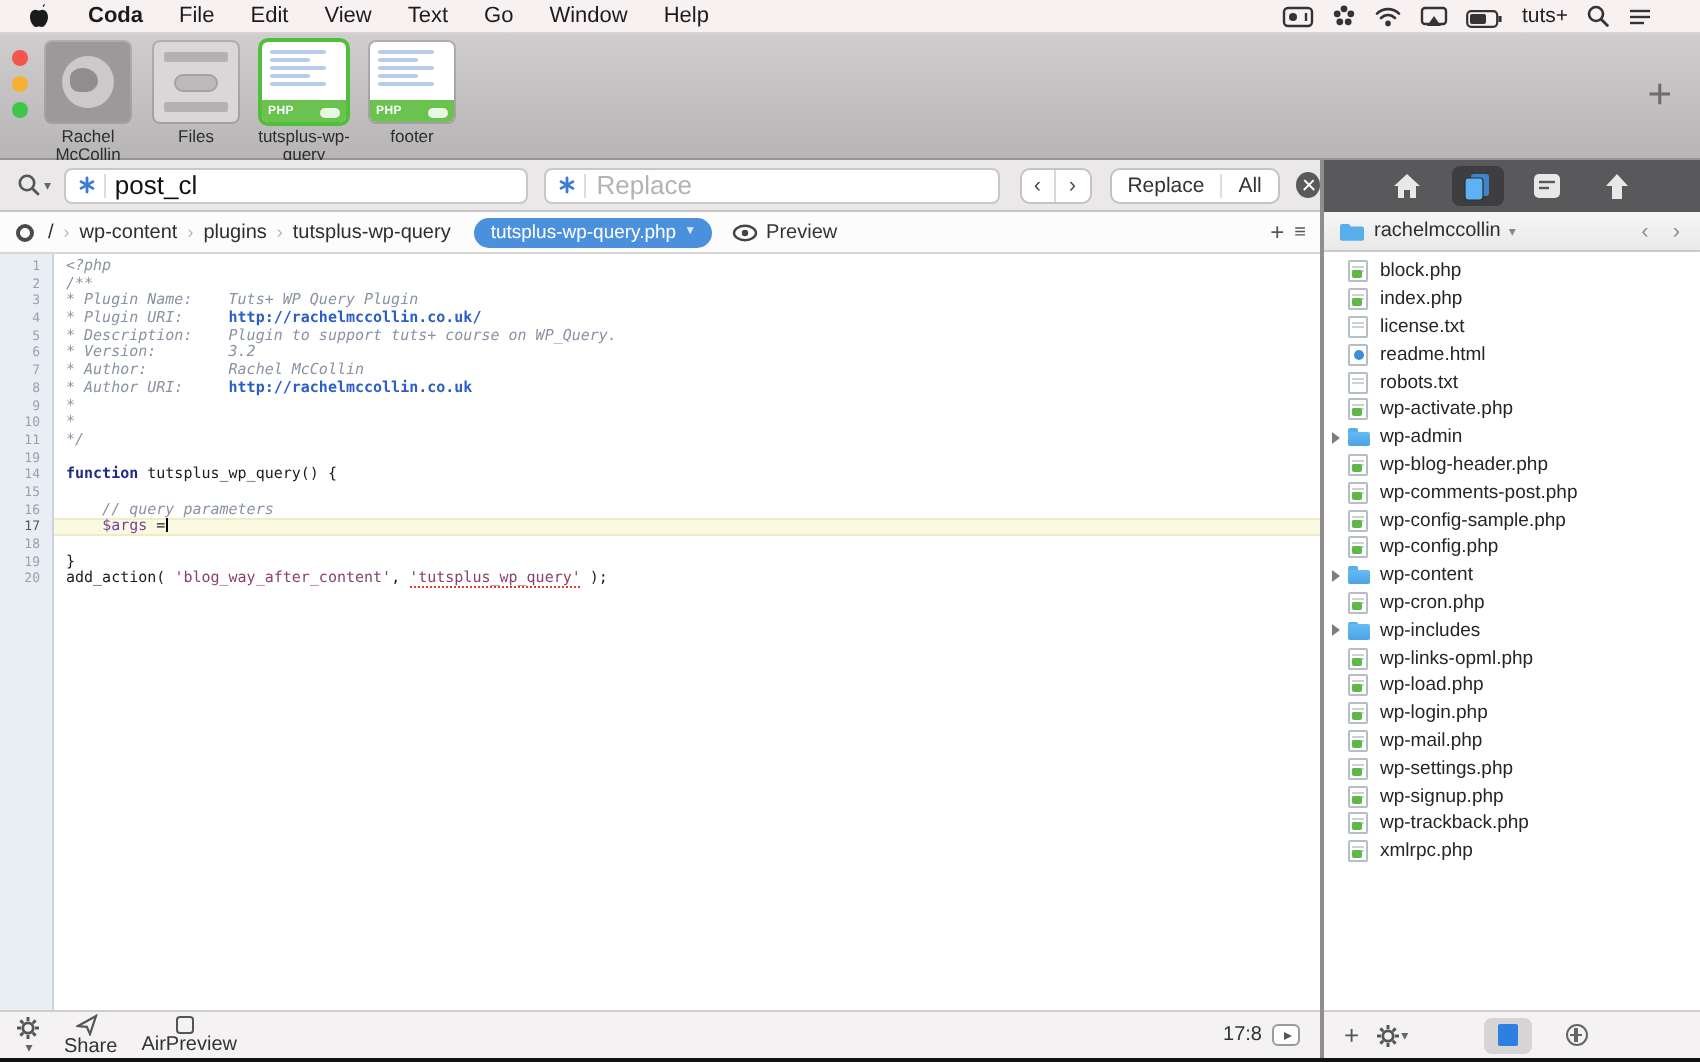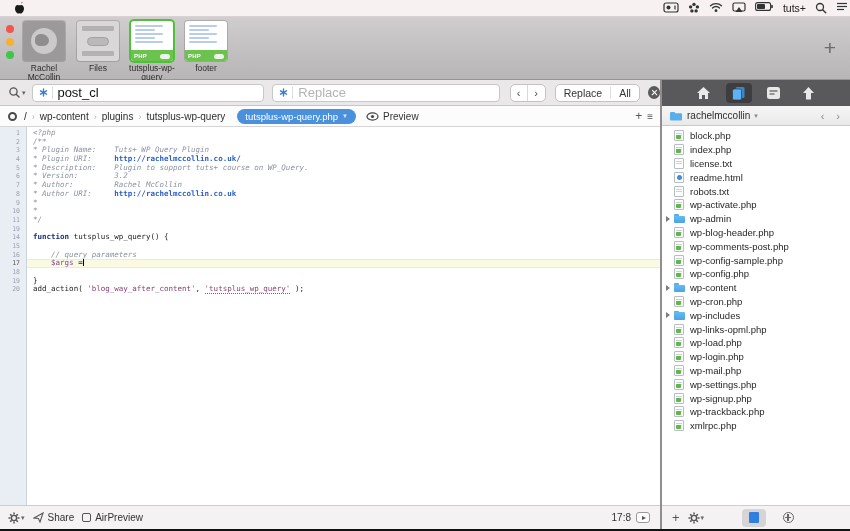--- a/index.html
+++ b/index.html
@@ -9,21 +9,21 @@
     font-family:"Liberation Sans", sans-serif; background:#fff;
     -webkit-font-smoothing:antialiased;
   }
   
   .menubar { position:absolute; left:0; top:0; width:850px; height:17px;
     background:#f7f1f2; border-bottom:1px solid #d9d2d3; display:flex; align-items:center;
     font-size:11px; color:#1b1b1b; }
   .menubar .apple { margin:0 10px 0 14px; display:flex; align-items:center; }
   .menu-item { padding:0 9px; }
   .menu-item.app { font-weight:bold; }
-  .menu-right { margin-left:auto; display:flex; align-items:flex-start; gap:9px; padding-right:2px; }
+  .menu-right { margin-left:auto; display:flex; align-items:flex-end; gap:9px; padding-right:24px; }
   .menu-right .mi { display:flex; align-items:center; }
   .menu-right .txt { font-size:10.5px; color:#222; }
   
   .tabbar { position:absolute; left:0; top:17px; width:850px; height:63px;
     background:linear-gradient(#d0cdce,#b8b5b6); border-bottom:1px solid #989596; }
   .lights { position:absolute; left:6px; top:8px; display:flex; flex-direction:column; gap:5px; }
   .light { width:8px; height:8px; border-radius:50%; }
   .tabs { position:absolute; left:20px; top:4px; display:flex; gap:6px; }
   .tab { width:48px; display:flex; flex-direction:column; align-items:center; }
   .thumb { width:42px; height:40px; border-radius:3px; position:relative; overflow:hidden;
@@ -136,21 +136,21 @@
   .fico.html:after { content:""; position:absolute; left:1.5px; top:2.5px; width:5px; height:5px;
     border-radius:50%; background:#3f8fd6; }
   .fico.folder { border:none; }
   .fico.folder:before { content:""; position:absolute; left:0; top:1px; width:5px; height:3px;
     background:#56aeea; border-radius:1px 1px 0 0; }
   .fico.folder:after { content:""; position:absolute; left:0; top:2.5px; width:11px; height:7.5px;
     background:linear-gradient(#66bbf2,#4aa3e4); border-radius:1px; }
   
   .status-left { position:absolute; left:0; top:505px; width:660px; height:24px; background:#f4f2f2;
     border-top:1px solid #cfcdcd; display:flex; align-items:center; font-size:10px; color:#333; }
-  .status-left .grp { display:flex; align-items:center; margin-left:8px; }
+  .status-left .grp { display:flex; align-items:center; margin-left:8px;flex-direction:column; }
   .slabel { margin-left:4px; }
   .apbox { width:9px; height:9px; border:1.3px solid #555; border-radius:2px; }
   .cursorpos { margin-left:auto; display:flex; align-items:center; gap:5px; padding-right:10px; }
   .playtile { width:14px; height:11px; border:1px solid #9a9a9a; border-radius:3px; display:flex;
     align-items:center; justify-content:center; background:#fdfdfd; }
   .playtile:before { content:""; width:0; height:0; border-left:4px solid #555;
     border-top:2.6px solid transparent; border-bottom:2.6px solid transparent; margin-left:1px; }
   .status-right { position:absolute; left:662px; top:505px; width:188px; height:24px; background:#f4f2f2;
     border-top:1px solid #cfcdcd; display:flex; align-items:center; color:#555; }
   .status-right .plus { font-size:13px; margin:0 8px 0 10px; }
@@ -169,20 +169,21 @@
 <body>
 
 <div class="screen">
 
   <div class="menubar">
     <span class="apple">
       <svg width="11" height="13" viewBox="0 0 11 13">
           <path fill="#1b1b1b" d="M5.6 3.3c-.6 0-1.1-.4-1.9-.4C2.2 2.9 1 4.4 1 6.5c0 2.6 1.9 5 3 5 .5 0 .8-.3 1.5-.3s1 .3 1.5.3c1.2 0 3-2.5 3-5 0-2.1-1.3-3.6-2.8-3.6-.8 0-1.2.4-1.6.4zM7.4 1.2C7.4.6 7.9 0 8.4 0c.1.7-.5 1.5-1 1.5 0-.1 0-.2 0-.3z"></path>
         </svg>
     </span>
+    <span id="menu-items"><span class="menu-item app">Coda</span><span class="menu-item">File</span><span class="menu-item">Edit</span><span class="menu-item">View</span><span class="menu-item">Text</span><span class="menu-item">Go</span><span class="menu-item">Window</span><span class="menu-item">Help</span></span>
     <span class="menu-right">
       <span class="mi">
         <svg width="16" height="11" viewBox="0 0 16 11">
             <rect x="1" y="1" width="14" height="9" rx="2" fill="none" stroke="#333" stroke-width="1.2"></rect>
             <circle cx="5.5" cy="5.5" r="2" fill="#333"></circle>
             <path d="M12 3.5 v4" stroke="#333" stroke-width="1.2"></path>
           </svg>
       </span>
       <span class="mi">
         <svg width="12" height="12" viewBox="0 0 12 12">

